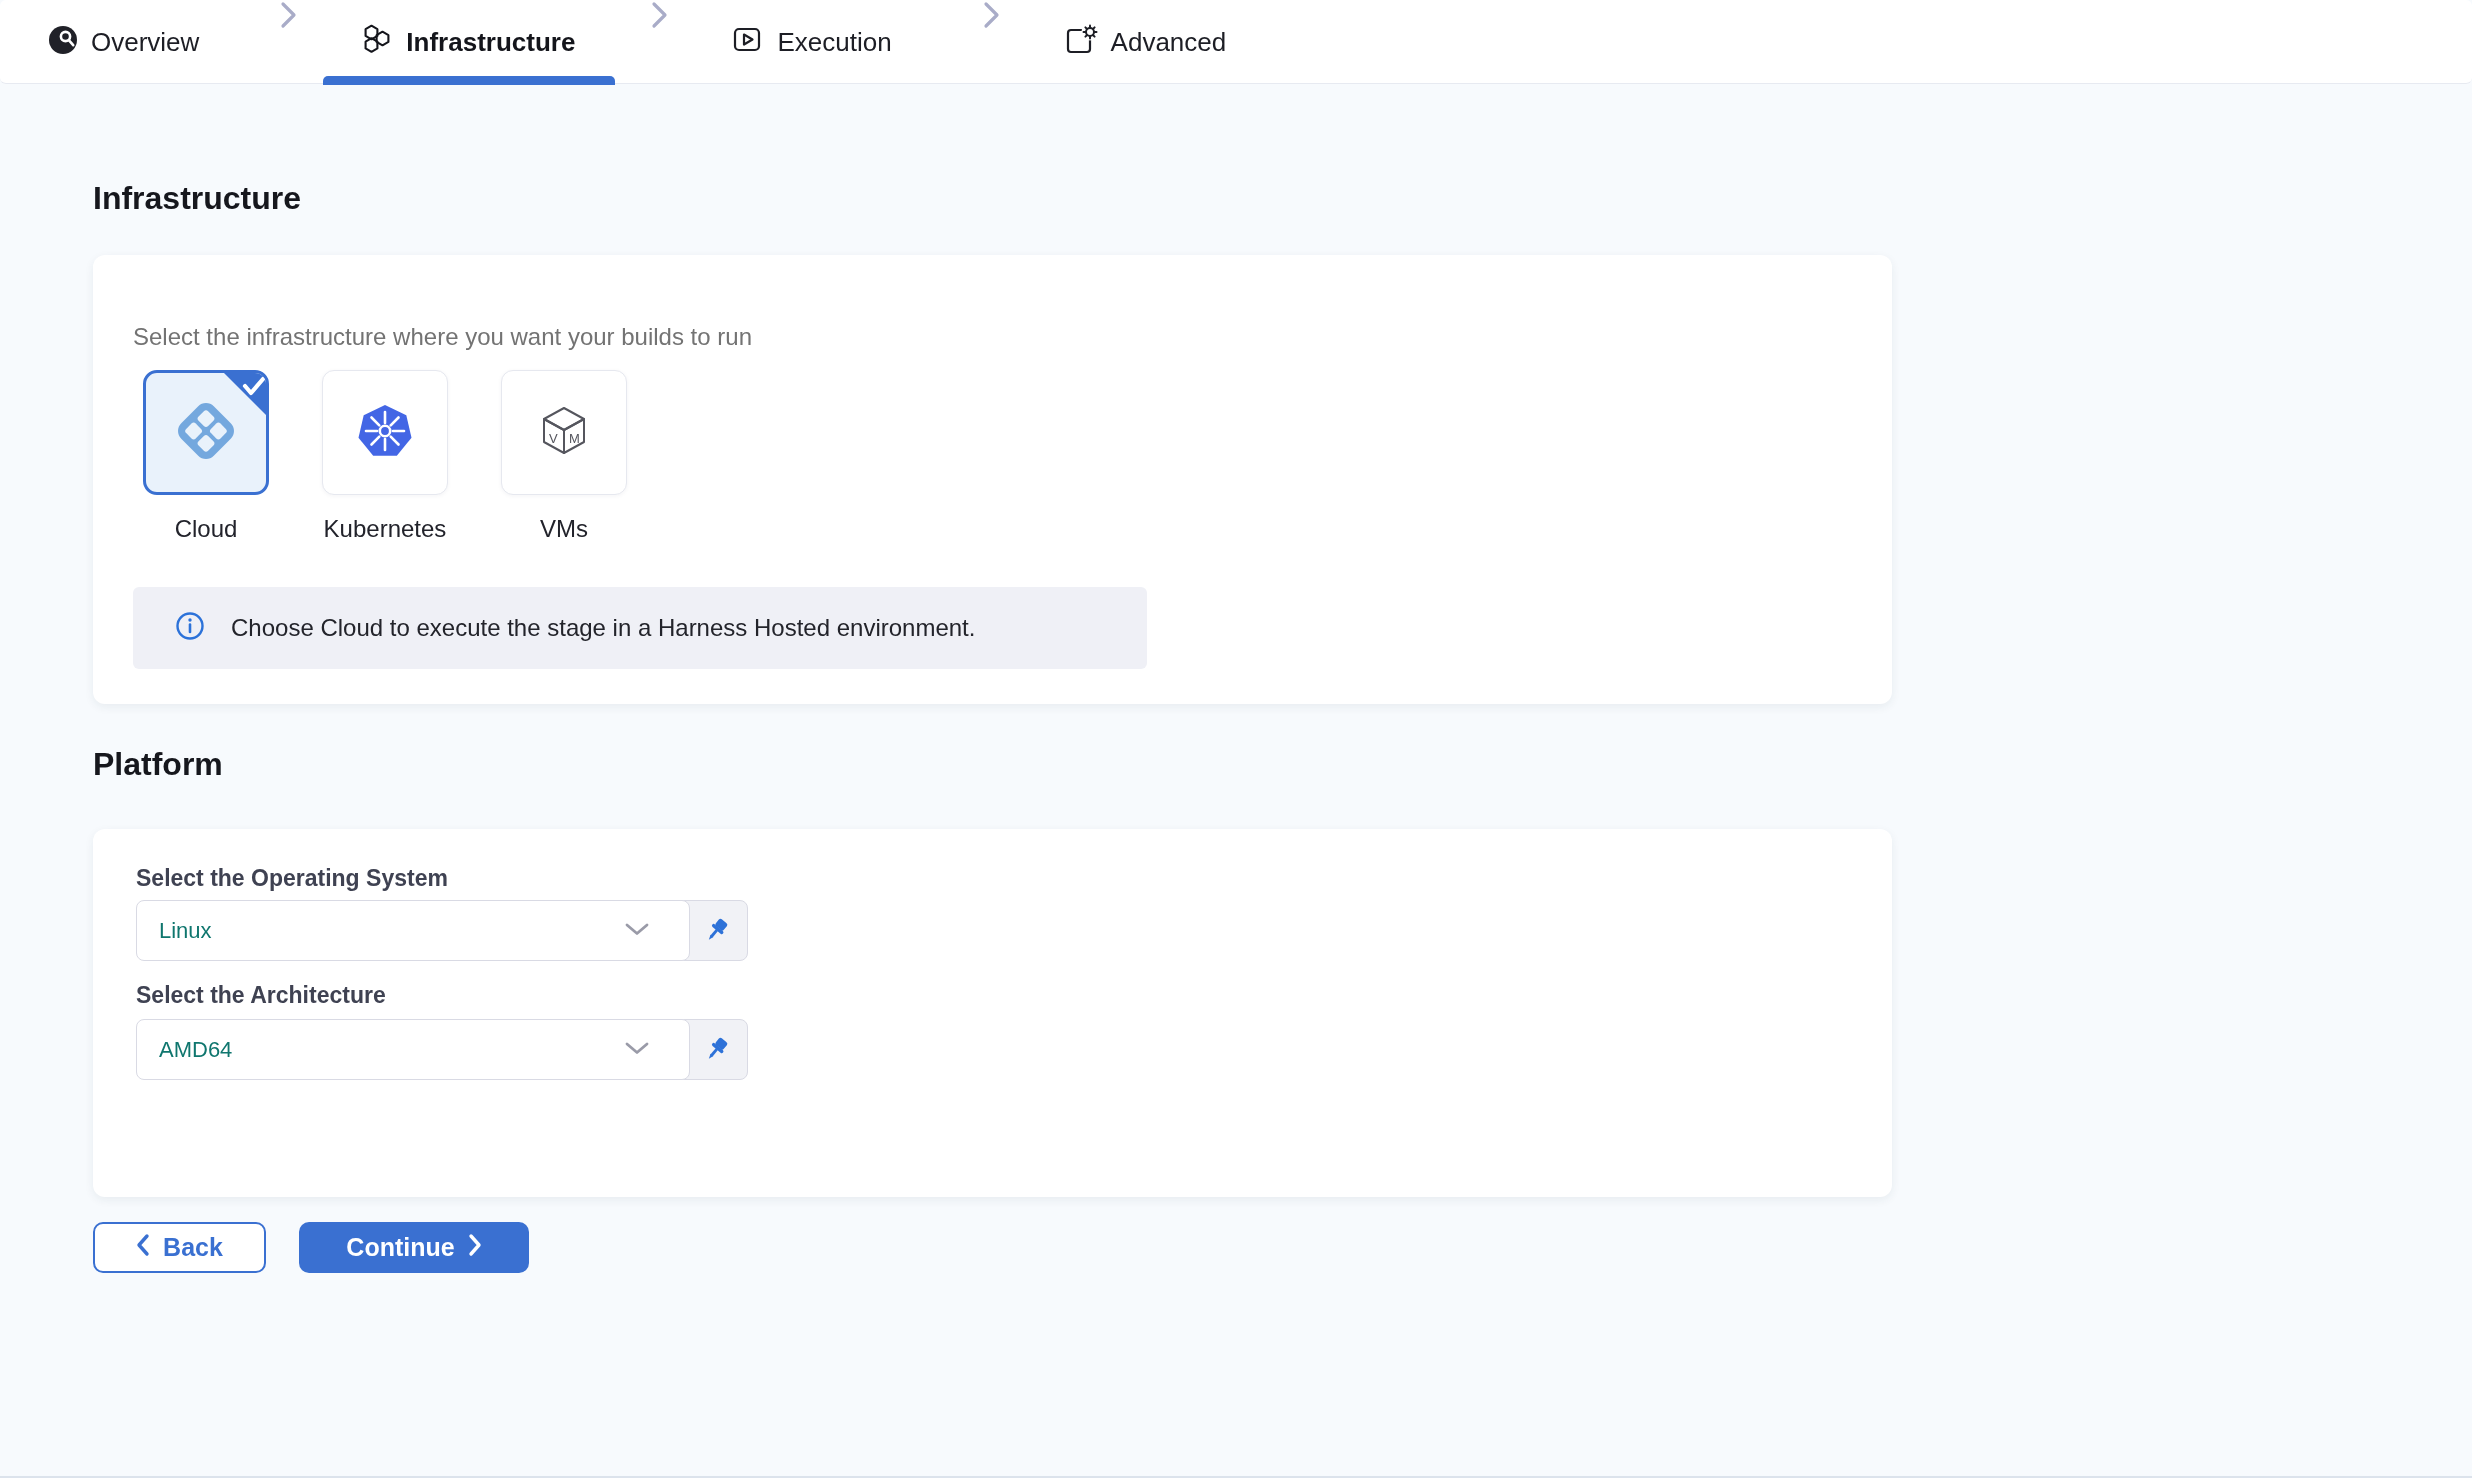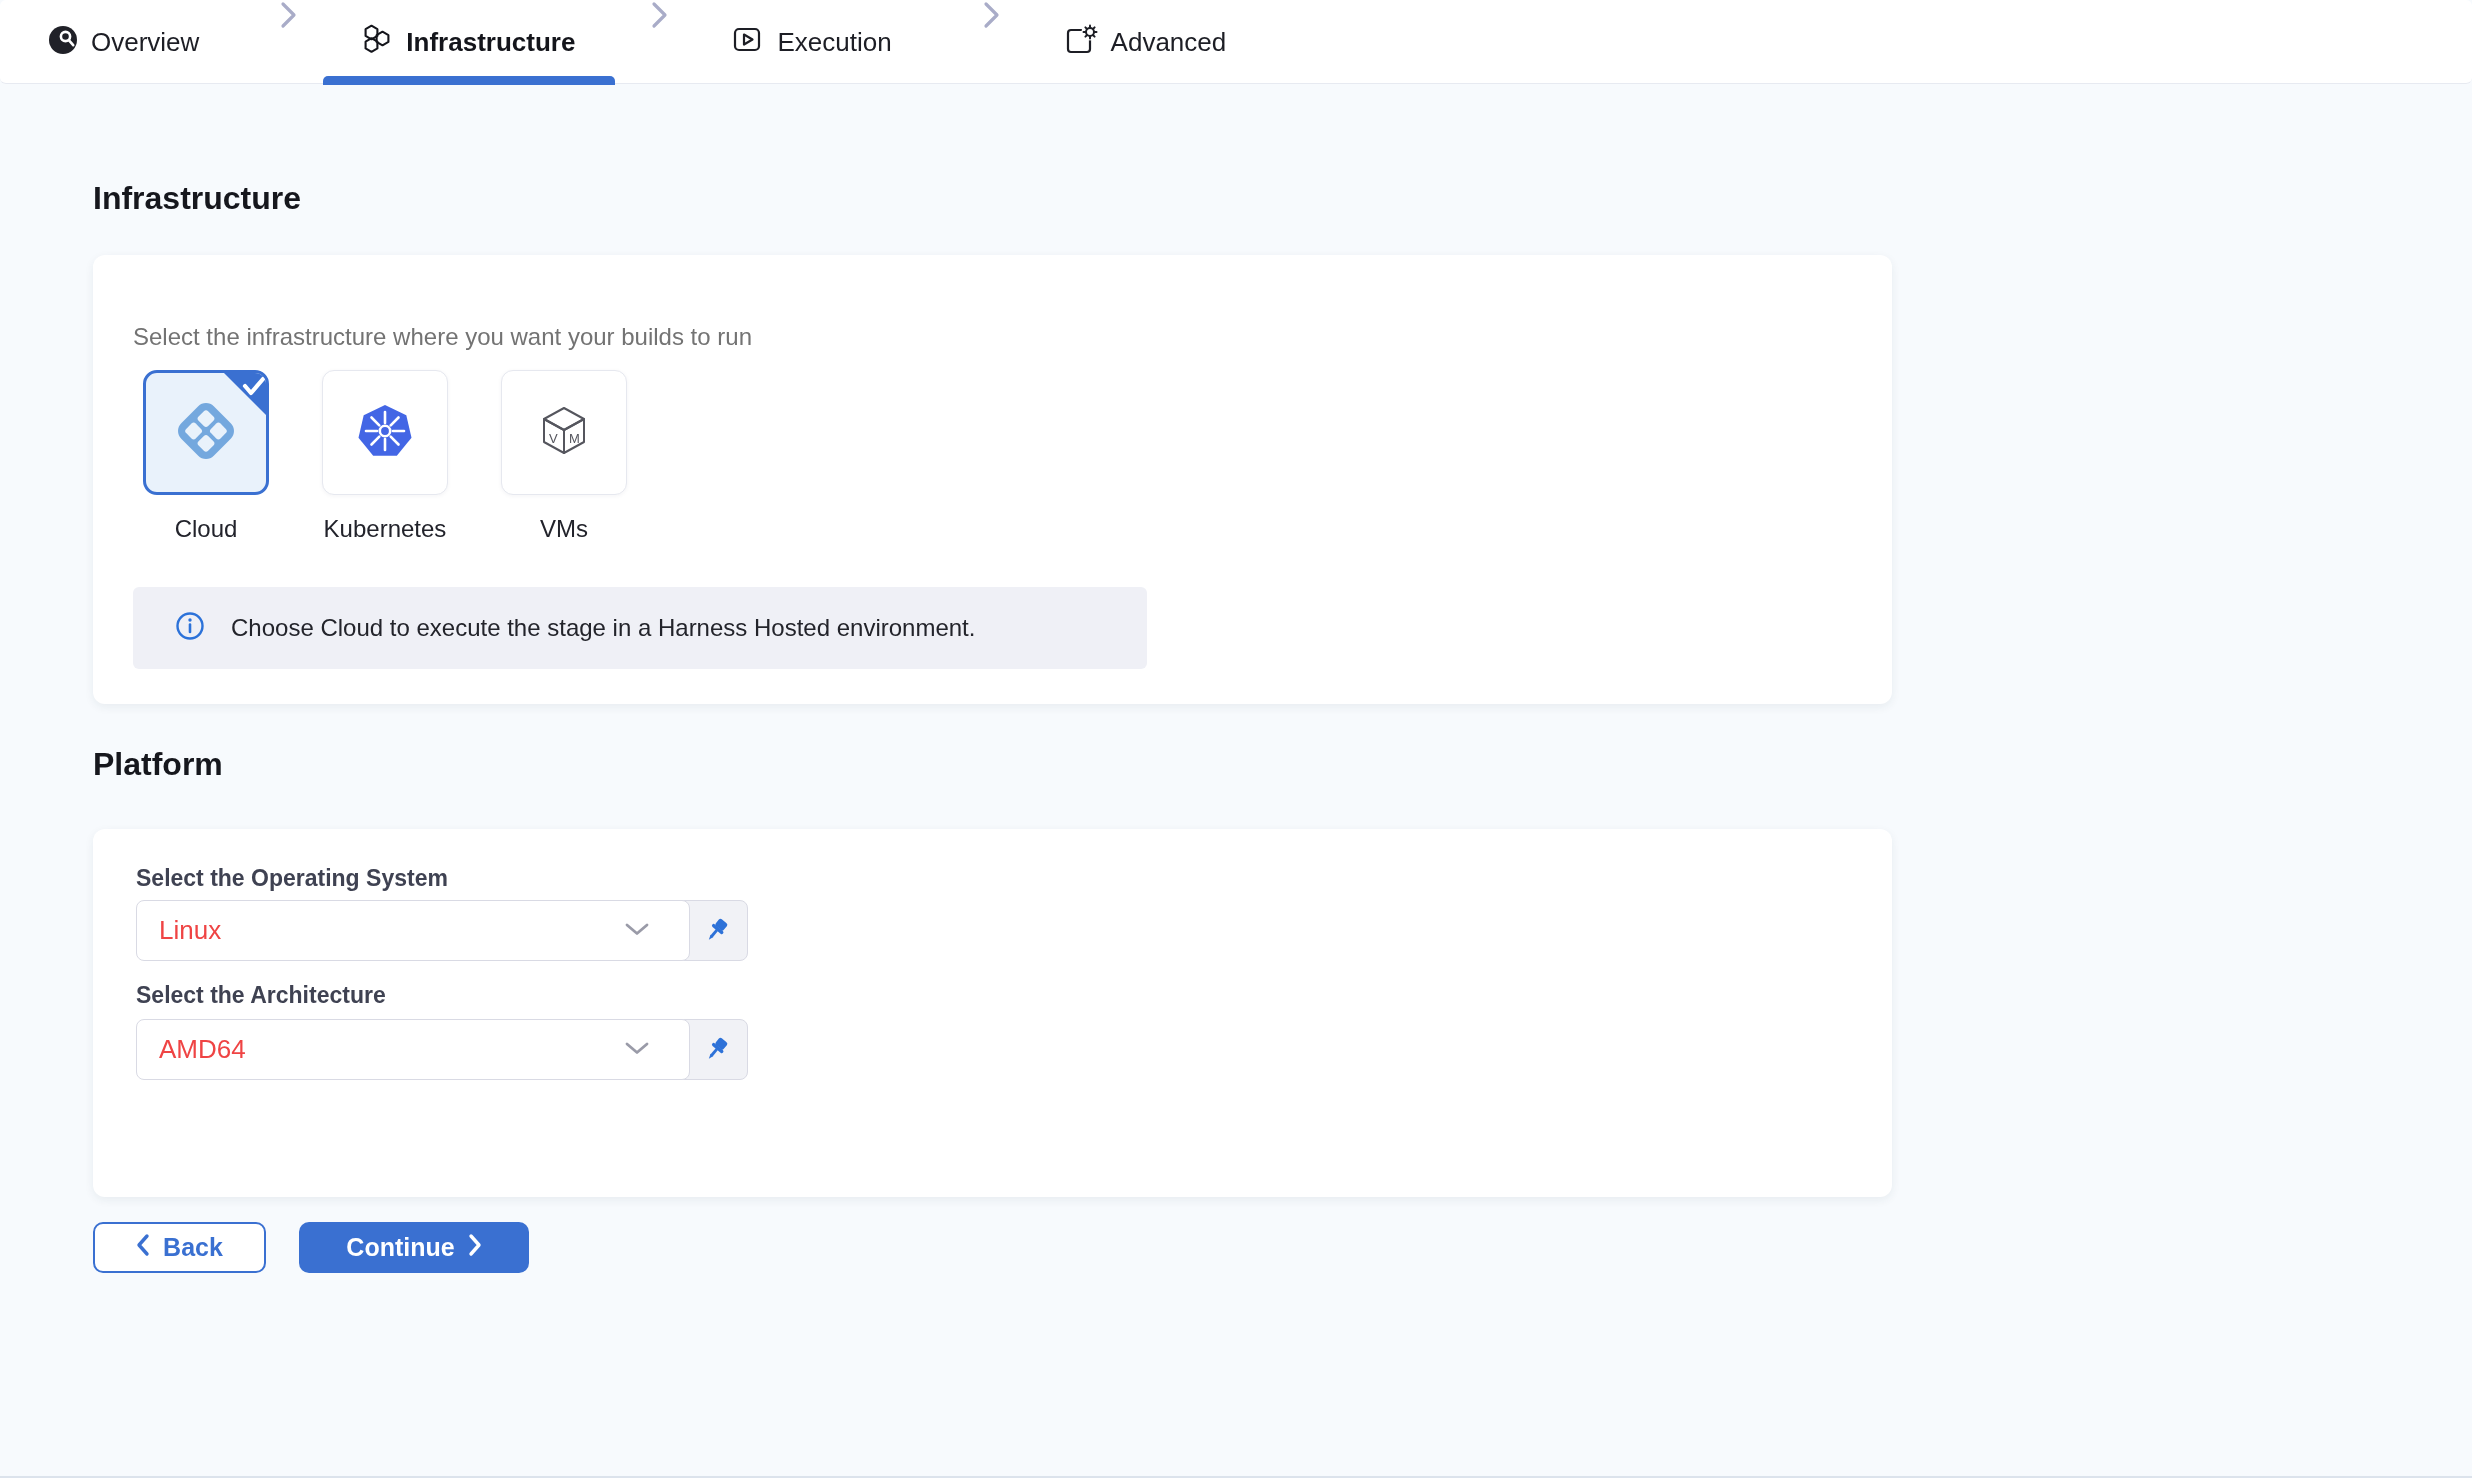--- a/index.html
+++ b/index.html
@@ -65,21 +65,21 @@
   .pin-btn {
     position:absolute; left:540px; top:0; width:72px; height:61px;
     background:#F1F2F6; border:1px solid #D9DAE4; border-radius:8px; cursor:pointer;
   }
   .pin-btn svg { position:absolute; right:17px; top:16px; }
   .dd-select {
     position:absolute; left:0; top:0; width:554px; height:61px;
     background:#fff; border:1px solid #D9DAE4; border-radius:8px; cursor:pointer;
     display:flex; align-items:center; padding:0 40px 0 22px;
   }
-  .dd-value { font-size:26px; color:#ef4444; flex:1; }
+  .dd-value { font-size:22px; color:#0f766e; flex:1; }
   
   .btn { position:absolute; top:1222px; height:51px; border-radius:10px;
     display:flex; align-items:center; justify-content:center; gap:13px;
     font-size:25px; font-weight:700; cursor:pointer; }
   .btn-back { left:93px; width:173px; background:#fff; border:2px solid #3A70D1; color:#3A70D1; }
   .btn-continue { left:299px; width:230px; background:#3A70D1; border:none; color:#fff; }
   .bottom-line { position:absolute; left:0; bottom:0; width:2472px; height:2px; background:#DCE3EC; }
 </style>
 </head>
 <body>

